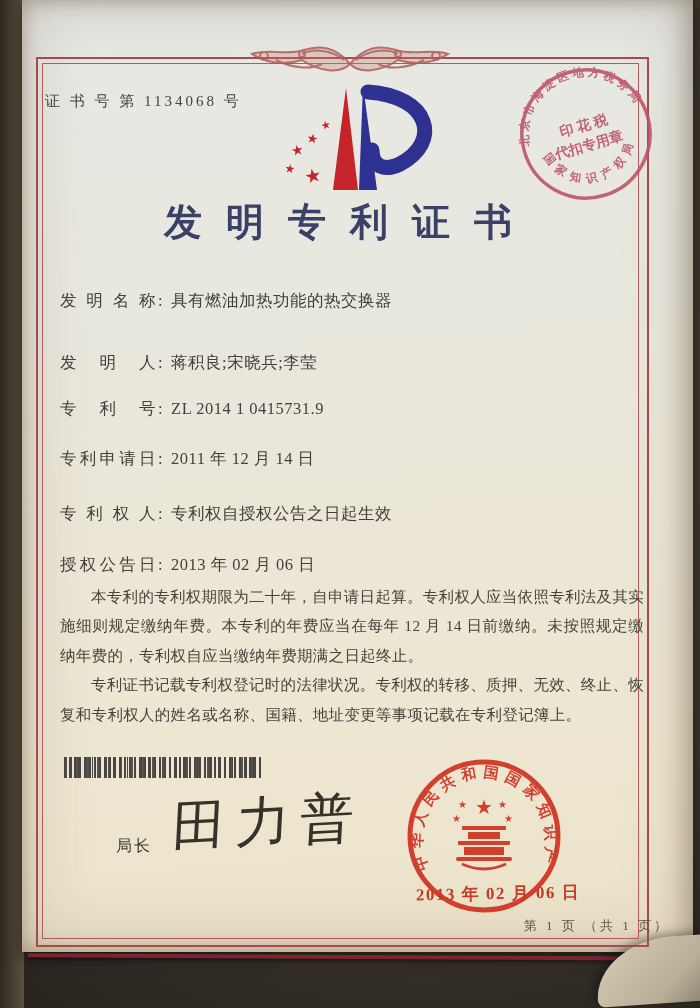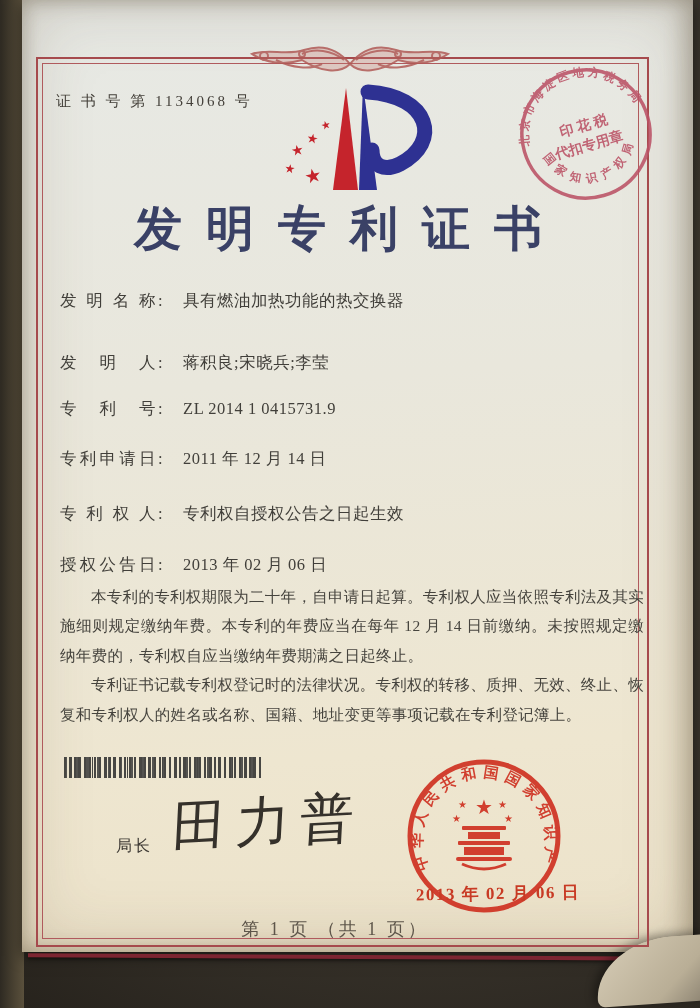--- a/index.html
+++ b/index.html
@@ -8,49 +8,49 @@
     radial-gradient(circle at 60% 40%, #4a4436 0%, #37322a 70%, #26221c 100%);overflow:hidden;}
   .paper{position:absolute;left:22px;top:0;width:671px;height:952px;
     background:linear-gradient(176deg,#e7e9e5 0%,#e9e7dc 40%,#eee6d0 78%,#ece2c9 100%);
     box-shadow:inset 0 0 70px rgba(90,70,40,.22), inset -10px 0 22px rgba(70,55,30,.28),
       inset 6px 0 14px rgba(70,55,30,.15), 0 4px 14px rgba(0,0,0,.5);}
   .frame-outer{position:absolute;left:36px;top:57px;width:609px;height:886px;
     border:2px solid #a64a4d;}
   .frame-inner{position:absolute;left:42px;top:63px;width:595px;height:874px;
     border:1px solid #b05a5d;}
   .ornament{position:absolute;left:228px;top:34px;width:244px;height:52px;}
-  .cert-no{position:absolute;left:56px;top:92px;font-size:15px;color:#44403a;
+  .cert-no{position:absolute;left:45px;top:92px;font-size:15px;color:#44403a;
     letter-spacing:3px;}
   .logo{position:absolute;left:272px;top:80px;width:168px;height:118px;}
   .tax-stamp{position:absolute;left:512px;top:60px;width:148px;height:148px;
     transform:rotate(-16deg);opacity:.88;}
   .title{position:absolute;left:0;right:24px;top:197px;text-align:center;
-    font-size:48px;font-weight:bold;color:#3a4166;letter-spacing:24px;
+    font-size:38px;font-weight:bold;color:#3a4166;letter-spacing:24px;
     text-indent:24px;font-family:Liberation Serif, serif;}
   .fields{position:absolute;left:60px;top:0;width:580px;}
   .f-row{position:absolute;left:0;font-size:16.5px;color:#413f3a;letter-spacing:.5px;white-space:nowrap;}
   .f-label{display:inline-block;width:96px;text-align:justify;text-align-last:justify;}
   .f-colon{display:inline-block;margin-left:2px;}
-  .f-value{margin-left:20px;}
+  .f-value{margin-left:8px;}
   .body-text{position:absolute;left:60px;top:582px;width:584px;font-size:15.5px;
     line-height:1.9;color:#46443e;text-align:justify;letter-spacing:.3px;}
   .body-text p{margin:0;text-indent:2em;}
   .barcode{position:absolute;left:64px;top:757px;width:197px;height:21px;opacity:.85;
     background-image:
       repeating-linear-gradient(90deg,#2b2b2b 0 2px,transparent 2px 5px),
       repeating-linear-gradient(90deg,#2b2b2b 0 1px,transparent 1px 7px),
       repeating-linear-gradient(90deg,#3a3a3a 0 3px,transparent 3px 11px);}
   .sig-title{position:absolute;left:116px;top:836px;font-size:16px;color:#3c3833;letter-spacing:2px;}
   .sig-name{position:absolute;left:172px;top:786px;font-size:54px;color:#35312b;
     letter-spacing:10px;transform:rotate(-3deg) skewX(-6deg);}
   .seal{position:absolute;left:402px;top:752px;width:164px;height:164px;opacity:.92;}
   .seal-date{position:absolute;left:416px;top:882px;font-size:17px;color:#c83a24;
     letter-spacing:1.5px;transform:rotate(-1deg);font-weight:bold;white-space:nowrap;}
-  .footer{position:absolute;left:0;right:30px;top:917px;text-align:center;
-    font-size:18px;color:#5d554a;letter-spacing:3px;}
+  .footer{position:absolute;left:0;right:30px;top:917px;text-align:right;
+    font-size:13px;color:#5d554a;letter-spacing:3px;}
   .under-line{position:absolute;left:28px;top:955px;width:648px;height:4px;
     background:#7c2531;transform:rotate(.3deg);box-shadow:0 2px 3px rgba(0,0,0,.4);}
   .curl{position:absolute;left:596px;top:938px;width:110px;height:66px;
     background:linear-gradient(135deg,#d8ceb8 0%,#b9ae96 70%,#8a8170 100%);
     border-radius:80% 0 0 8px / 100% 0 0 8px;transform:rotate(-4deg);
     box-shadow:-4px -3px 8px rgba(0,0,0,.35);}
   .left-shadow{position:absolute;left:0;top:0;width:24px;height:1008px;
     background:linear-gradient(90deg,#2e2a22 0%,#4a4232 60%,#5a503c 100%);}
 </style>
 </head>

